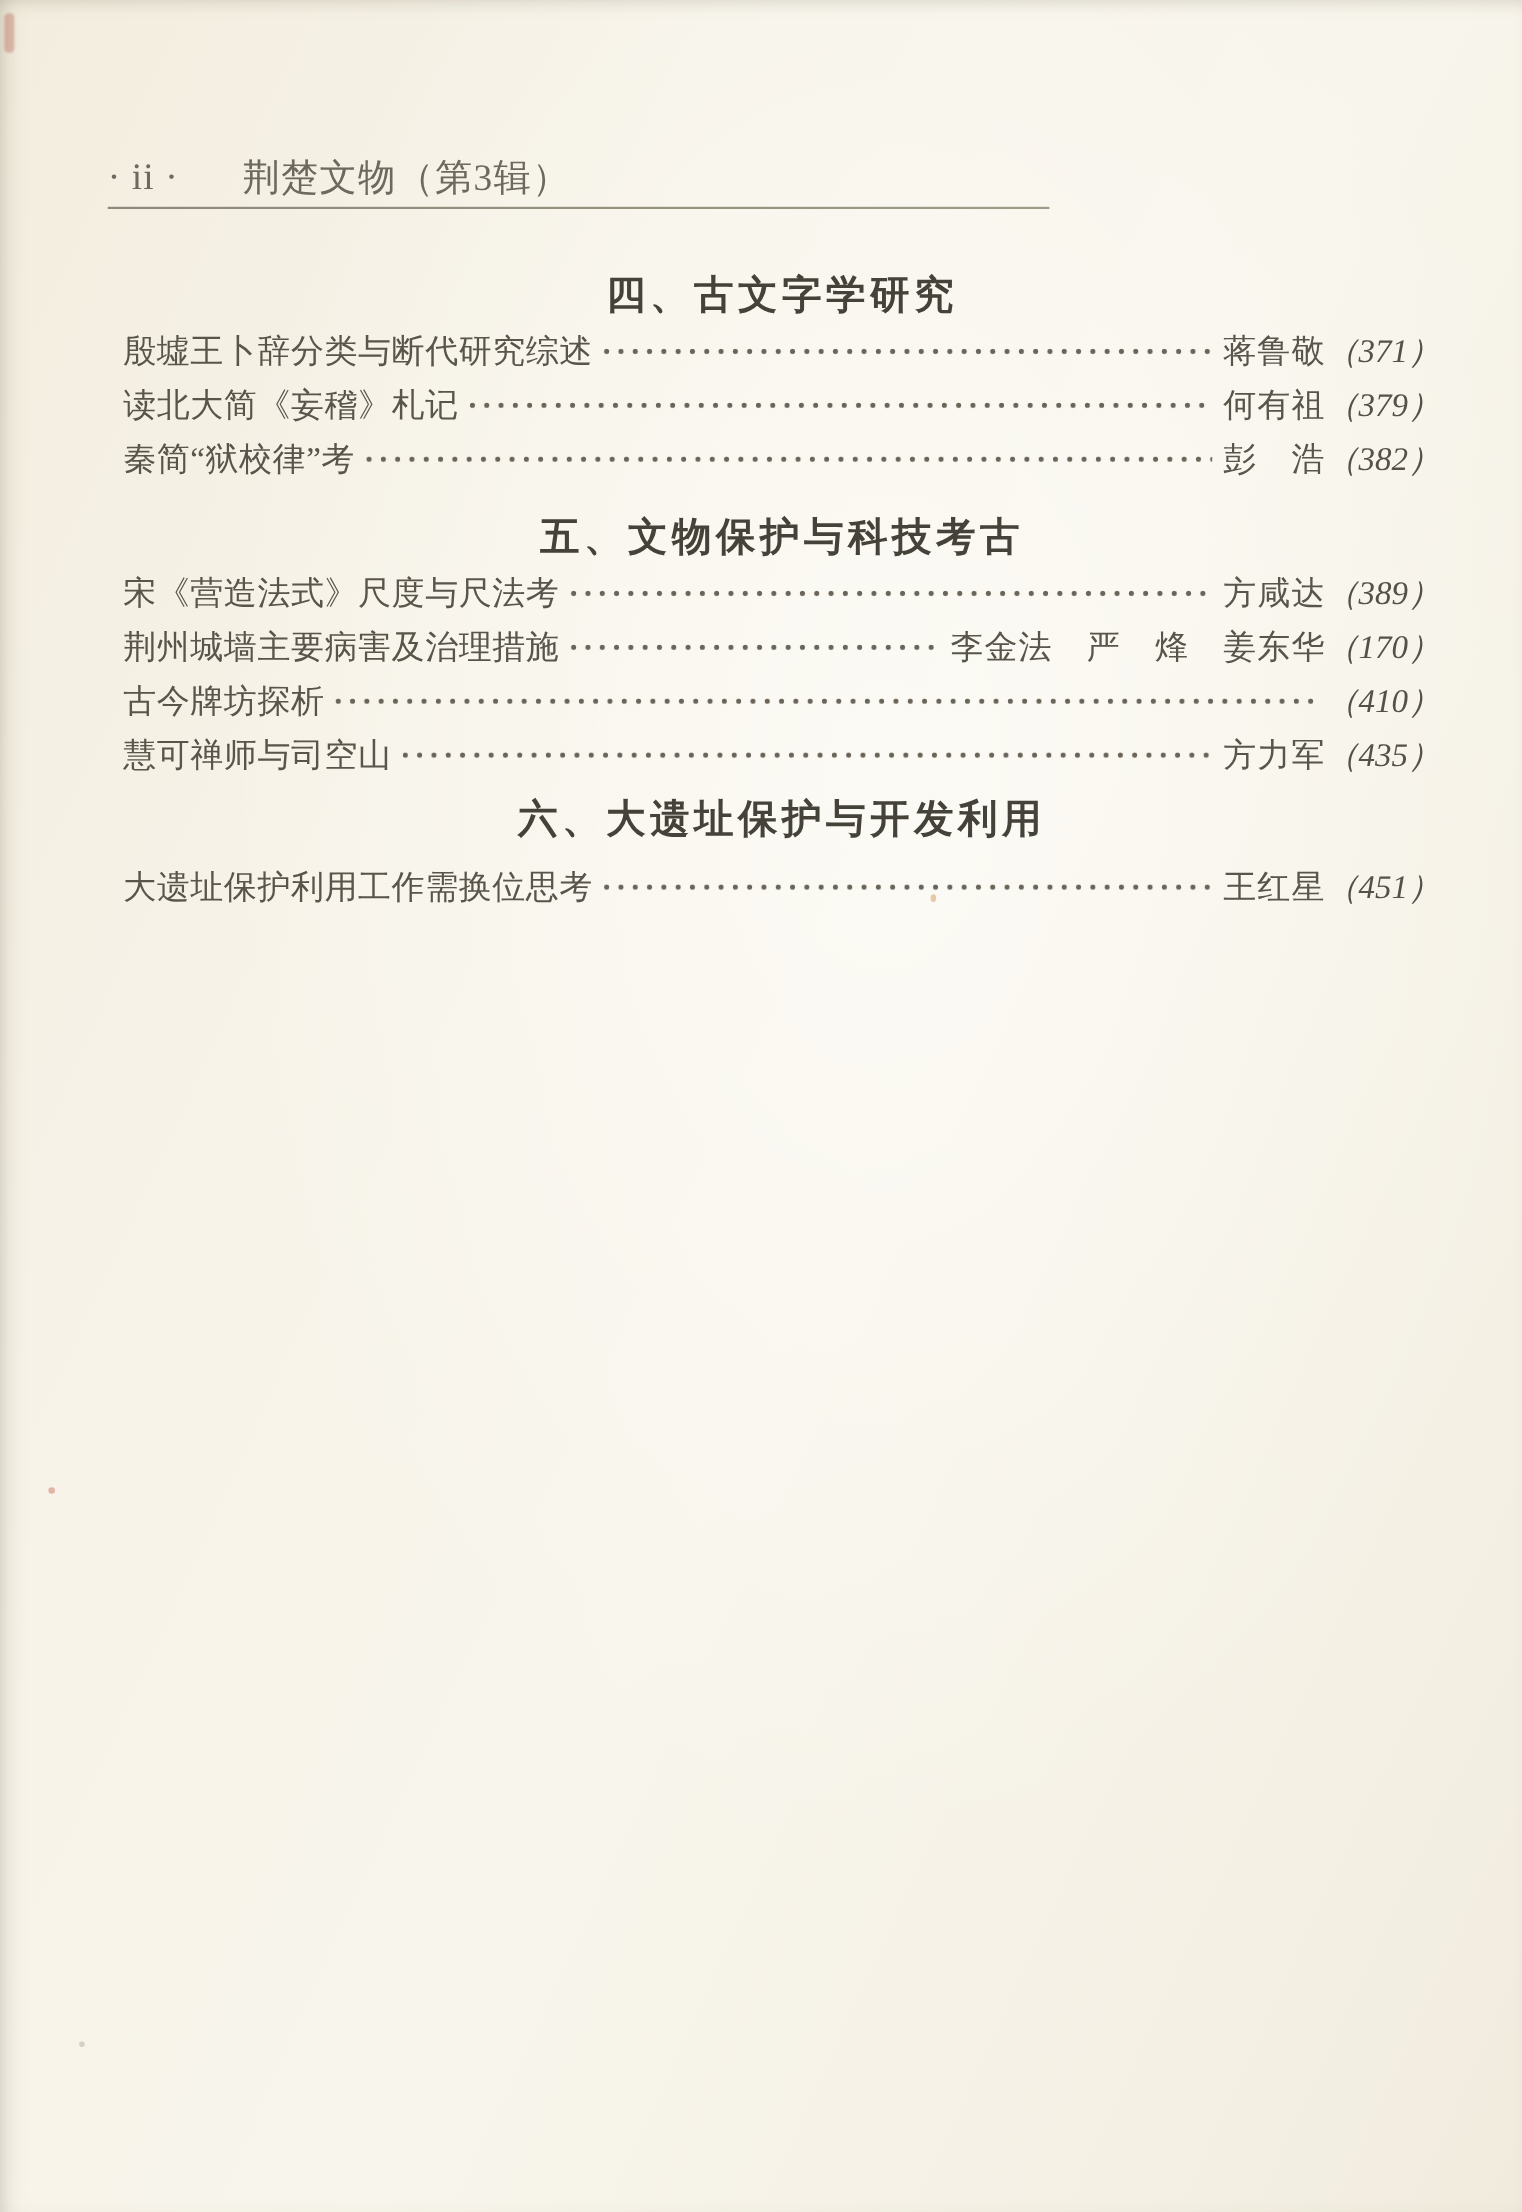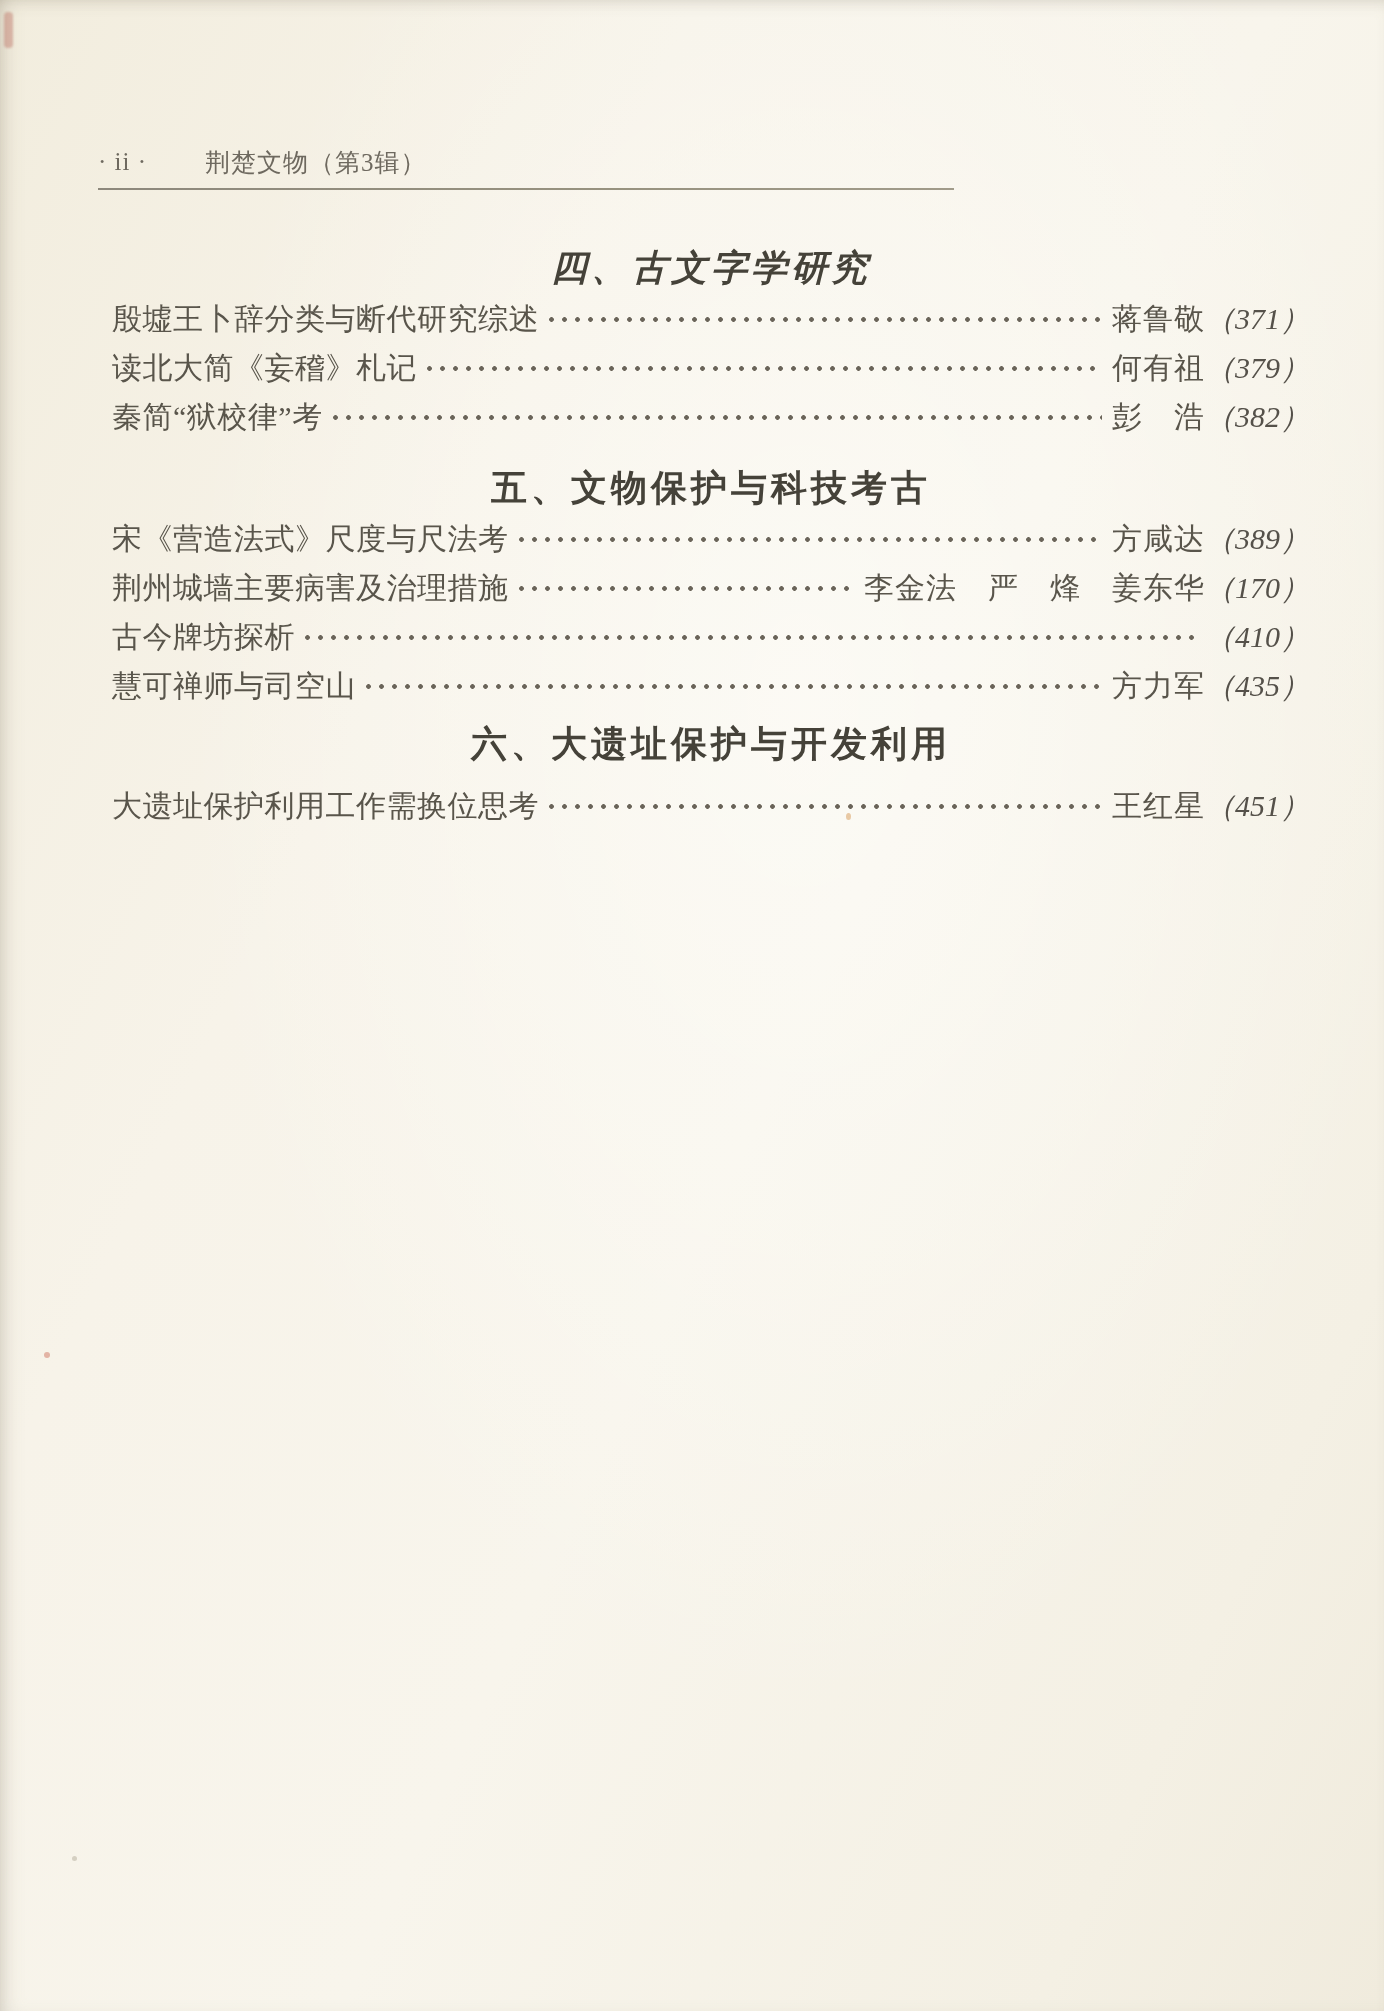--- a/index.html
+++ b/index.html
@@ -21,21 +21,21 @@
 
   .content { position: absolute; left: 112px; right: 74px; top: 0; }
 
   
   .header-row {
     margin-top: 146px;
     margin-left: -14px;
     height: 32px;
     display: flex;
     align-items: center;
-    font-size: 25px;
+    font-size: 34px;
     color: #6e695f;
     letter-spacing: 1px;
   }
   .folio { margin-right: 58px; }
   .rule {
     margin-top: 10px;
     margin-left: -14px;
     width: 856px;
     height: 2px;
     background: linear-gradient(90deg, #8d887c 0%, #97927f 60%, #a19b8a 100%);
@@ -45,21 +45,21 @@
   .section-heading {
     text-align: center;
     font-family: "Liberation Sans", "DejaVu Sans", sans-serif;
     font-weight: bold;
     font-size: 36px;
     line-height: 50px;
     height: 50px;
     color: #454239;
     letter-spacing: 4px;
   }
-  .section-heading.first { margin-top: 53px; font-style: italic; }
+  .section-heading.first { margin-top: 53px; }
   .section-heading.second { margin-top: 21px; }
   .section-heading.third { margin-top: 8px; }
 
   
   .toc { margin-top: 2px; }
   .toc.last { margin-top: 13px; }
   .toc-row {
     display: flex;
     align-items: center;
     height: 49px;

